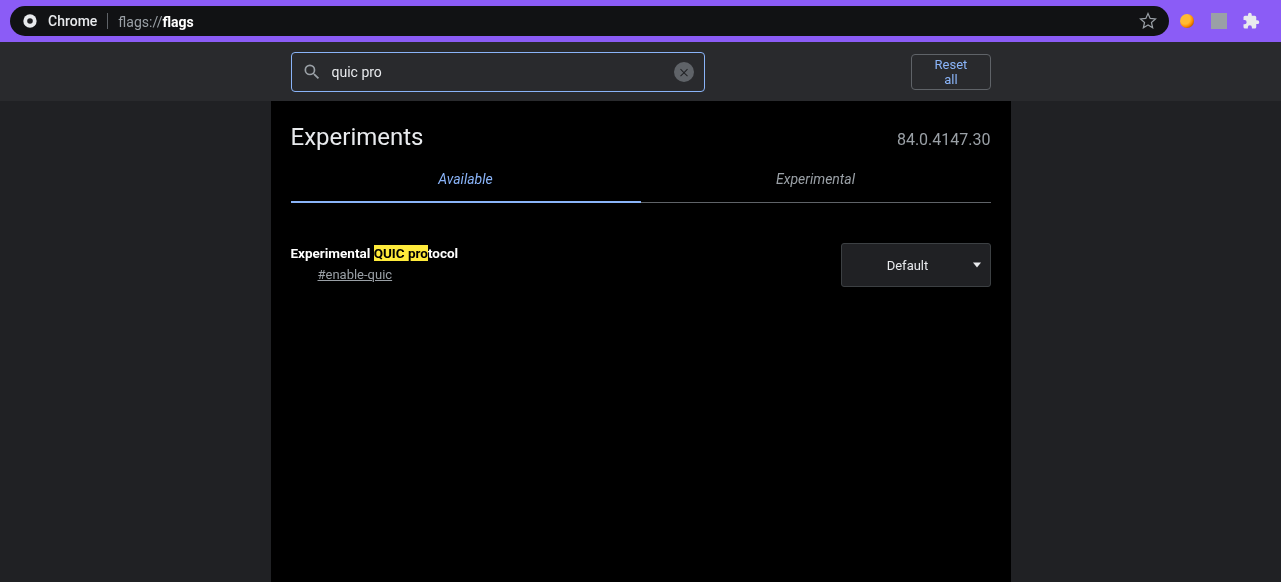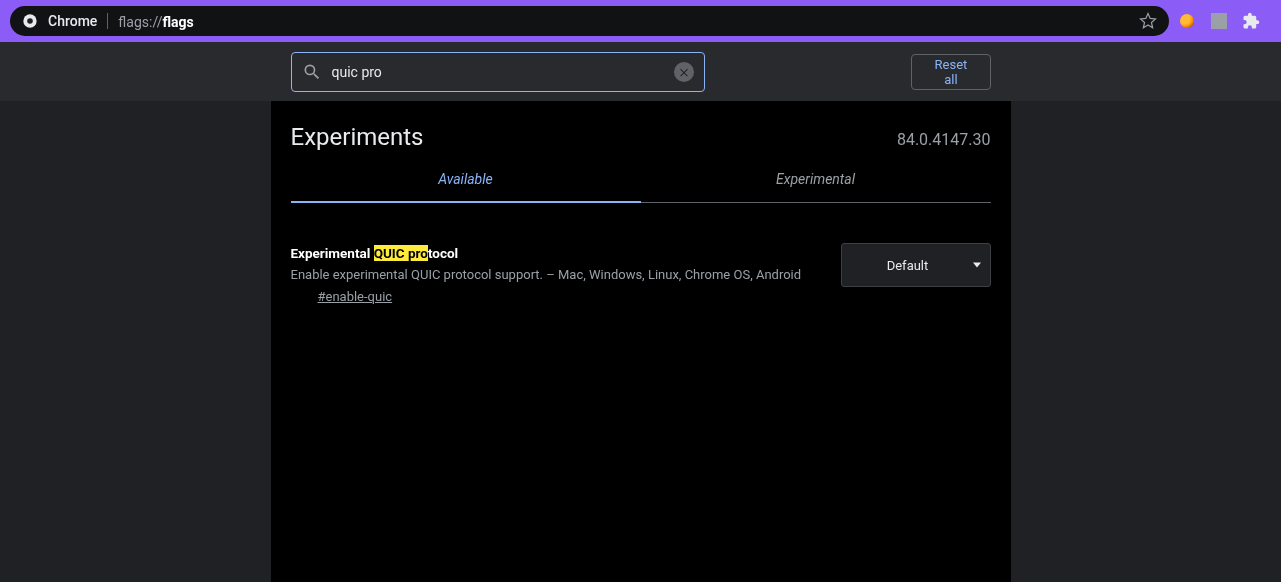--- a/index.html
+++ b/index.html
@@ -241,21 +241,20 @@
   <div class="tabs">
     <div class="tab active">Available</div>
     <div class="tab inactive">Experimental</div>
   </div>
 
   <div class="flag-entry">
     <div class="flag-text">
       <div class="flag-title">
         <span>Experimental </span><span class="hl">QUIC pro</span><span>tocol</span>
       </div>
-      <div class="flag-desc">Enable experimental QUIC protocol support. – Mac, Windows, Linux, Chrome OS, Android</div>
       <a href="#" class="flag-anchor">#enable-quic</a>
     </div>
     <div class="select-wrap">
       <select class="flag-select">
         <option>Default</option>
       </select>
     </div>
   </div>
 </div>
 

